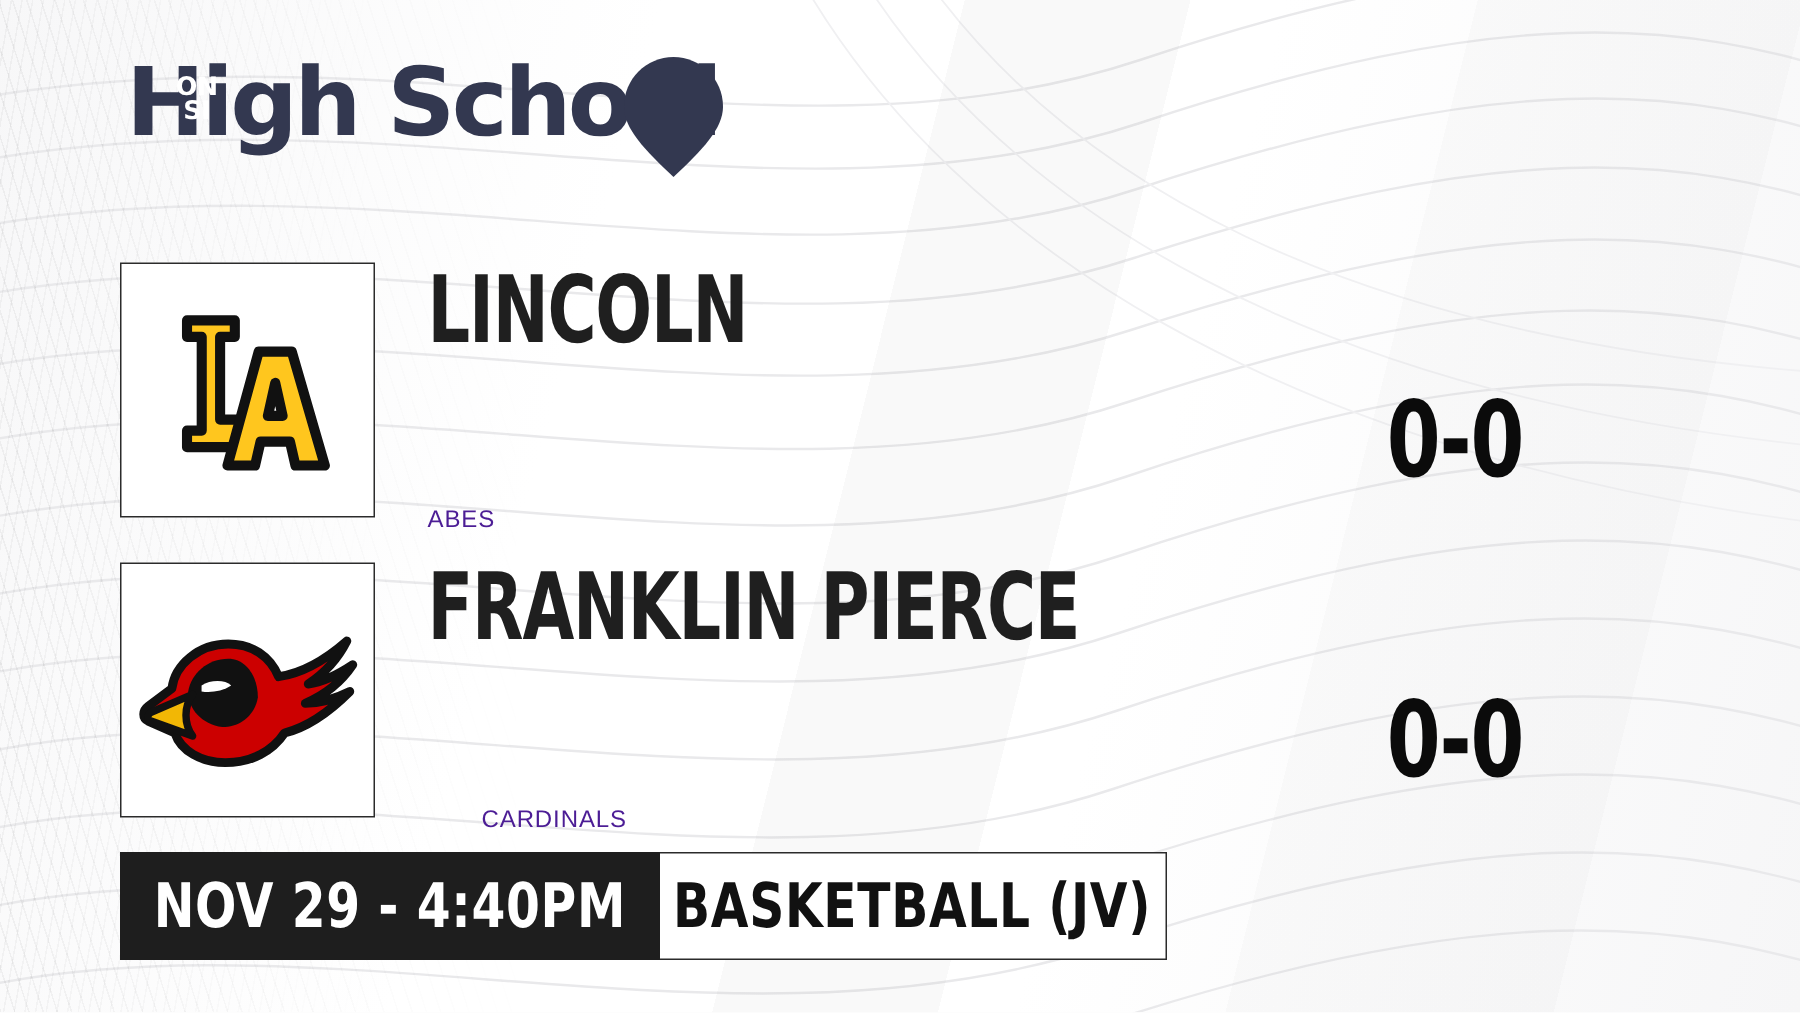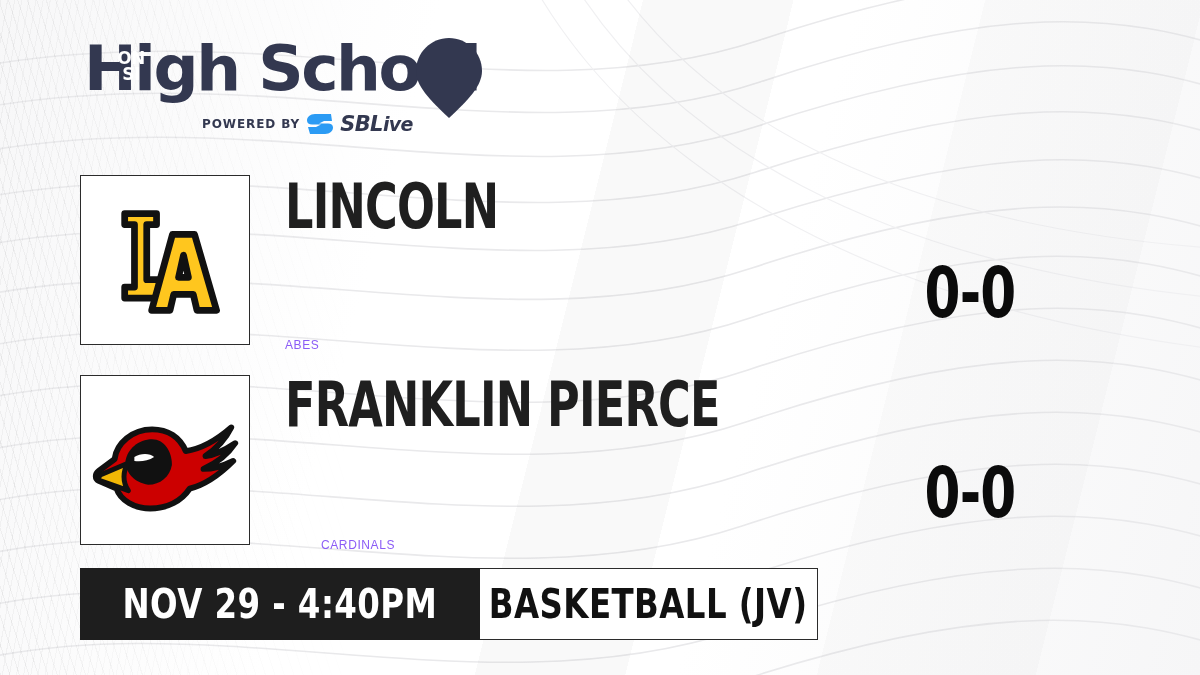--- a/index.html
+++ b/index.html
@@ -125,23 +125,23 @@
     letter-spacing: -1px;
     color: #1f1f1f;
     white-space: nowrap;
     transform: scaleX(0.80);
     transform-origin: left center;
   }
   .team-mascot {
     position: absolute;
     font-family: "Liberation Sans", sans-serif;
     font-weight: 400;
-    font-size: 12px;
+    font-size: 16px;
     letter-spacing: 0.6px;
-    color: #8b5cf6;
+    color: #4c1d95;
     white-space: nowrap;
   }
   .team-record {
     position: absolute;
     font-family: "DejaVu Sans Condensed", "Liberation Sans Narrow", "Liberation Sans", sans-serif;
     font-weight: 700;
     font-size: 70px;
     line-height: 70px;
     letter-spacing: -1px;
     color: #0b0b0b;
@@ -164,21 +164,21 @@
     align-items: center;
     justify-content: center;
     box-sizing: border-box;
     font-family: "DejaVu Sans Condensed", "Liberation Sans Narrow", "Liberation Sans", sans-serif;
     font-weight: 700;
     font-size: 41px;
     letter-spacing: 0.5px;
     white-space: nowrap;
   }
   .info-date {
-    width: 400px;
+    width: 360px;
     background: #1e1e1e;
     color: #ffffff;
   }
   .info-sport {
     width: 338px;
     background: #ffffff;
     color: #111111;
     border: 1.5px solid #2b2b2b;
     border-left: none;
   }
@@ -227,27 +227,20 @@
     <div class="logo-title">High School</div>
 
     <svg class="onsi-pin" viewBox="0 0 66 80" aria-hidden="true">
       <path d="M33 0 C14.8 0 0 14.8 0 33 C0 48 14 62 33 80 C52 62 66 48 66 33 C66 14.8 51.2 0 33 0 Z" fill="#333850"></path>
     </svg>
     <div class="onsi-pin onsi-text">
       <div>ON</div>
       <div>SI</div>
     </div>
 
-    <div class="powered">
-      <span class="powered-label">POWERED BY</span>
-      <svg class="sbl-mark" width="26" height="20" viewBox="0 0 26 20" aria-hidden="true">
-        <path d="M24 0 H8 C3 0 0 3 0 6.5 C0 9 2 10.5 5 10.5 H14 L9 13 H1 L3 20 H18 C23 20 26 17 26 13.5 C26 11 24 9.5 21 9.5 H12 L17 7 H25 Z" fill="#2B9BF4"></path>
-      </svg>
-      <span class="sbl-word"><span>SBL</span><span class="tail">ive</span></span>
-    </div>
   </div>
 
   <div class="team-logo-box" style="left:80px; top:175px;">
     <svg viewBox="0 0 170 170" aria-hidden="true">
       <g transform="translate(38,38) scale(0.62)">
 
         <g stroke="#111111" stroke-width="11" stroke-linejoin="round" fill="#FFC61E">
           <path d="M10 0 H62 V18 H46 V108 H86 V138 H10 V120 H26 V18 H10 Z"></path>
           <path d="M88 34 H124 L160 158 H128 L122 132 H90 L84 158 H54 Z
                    M98 104 H114 L106 68 Z"></path>

